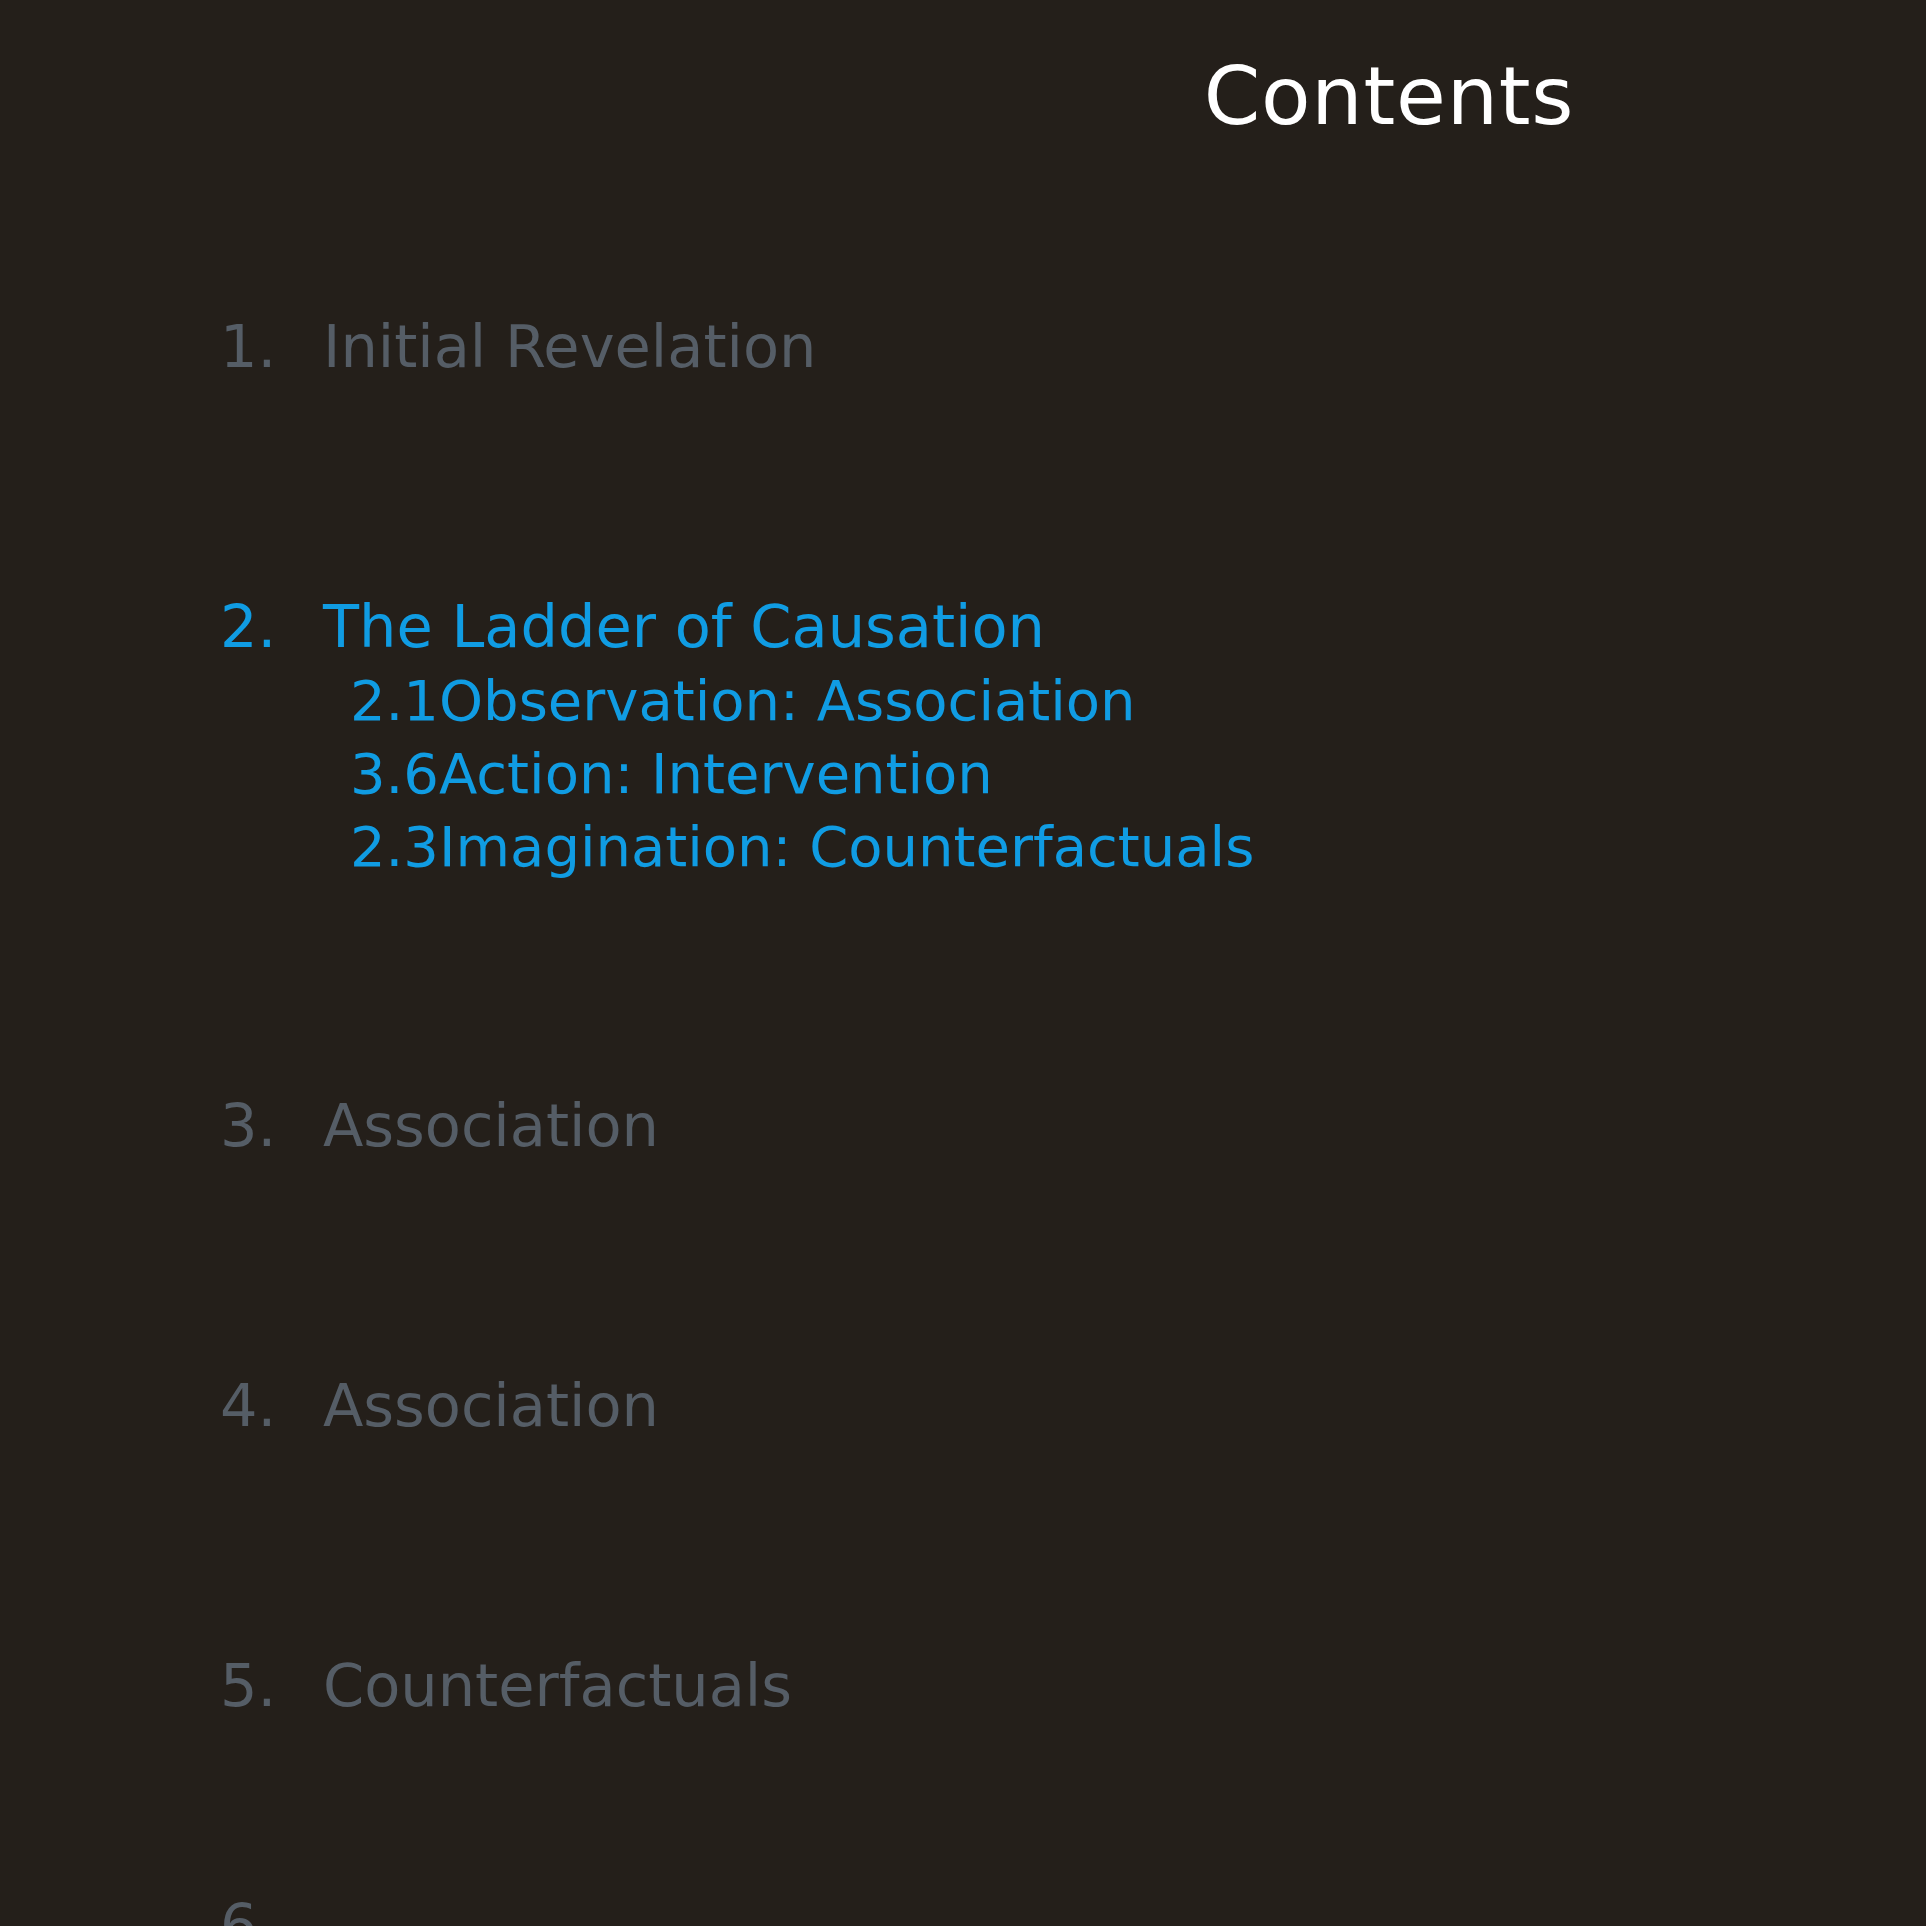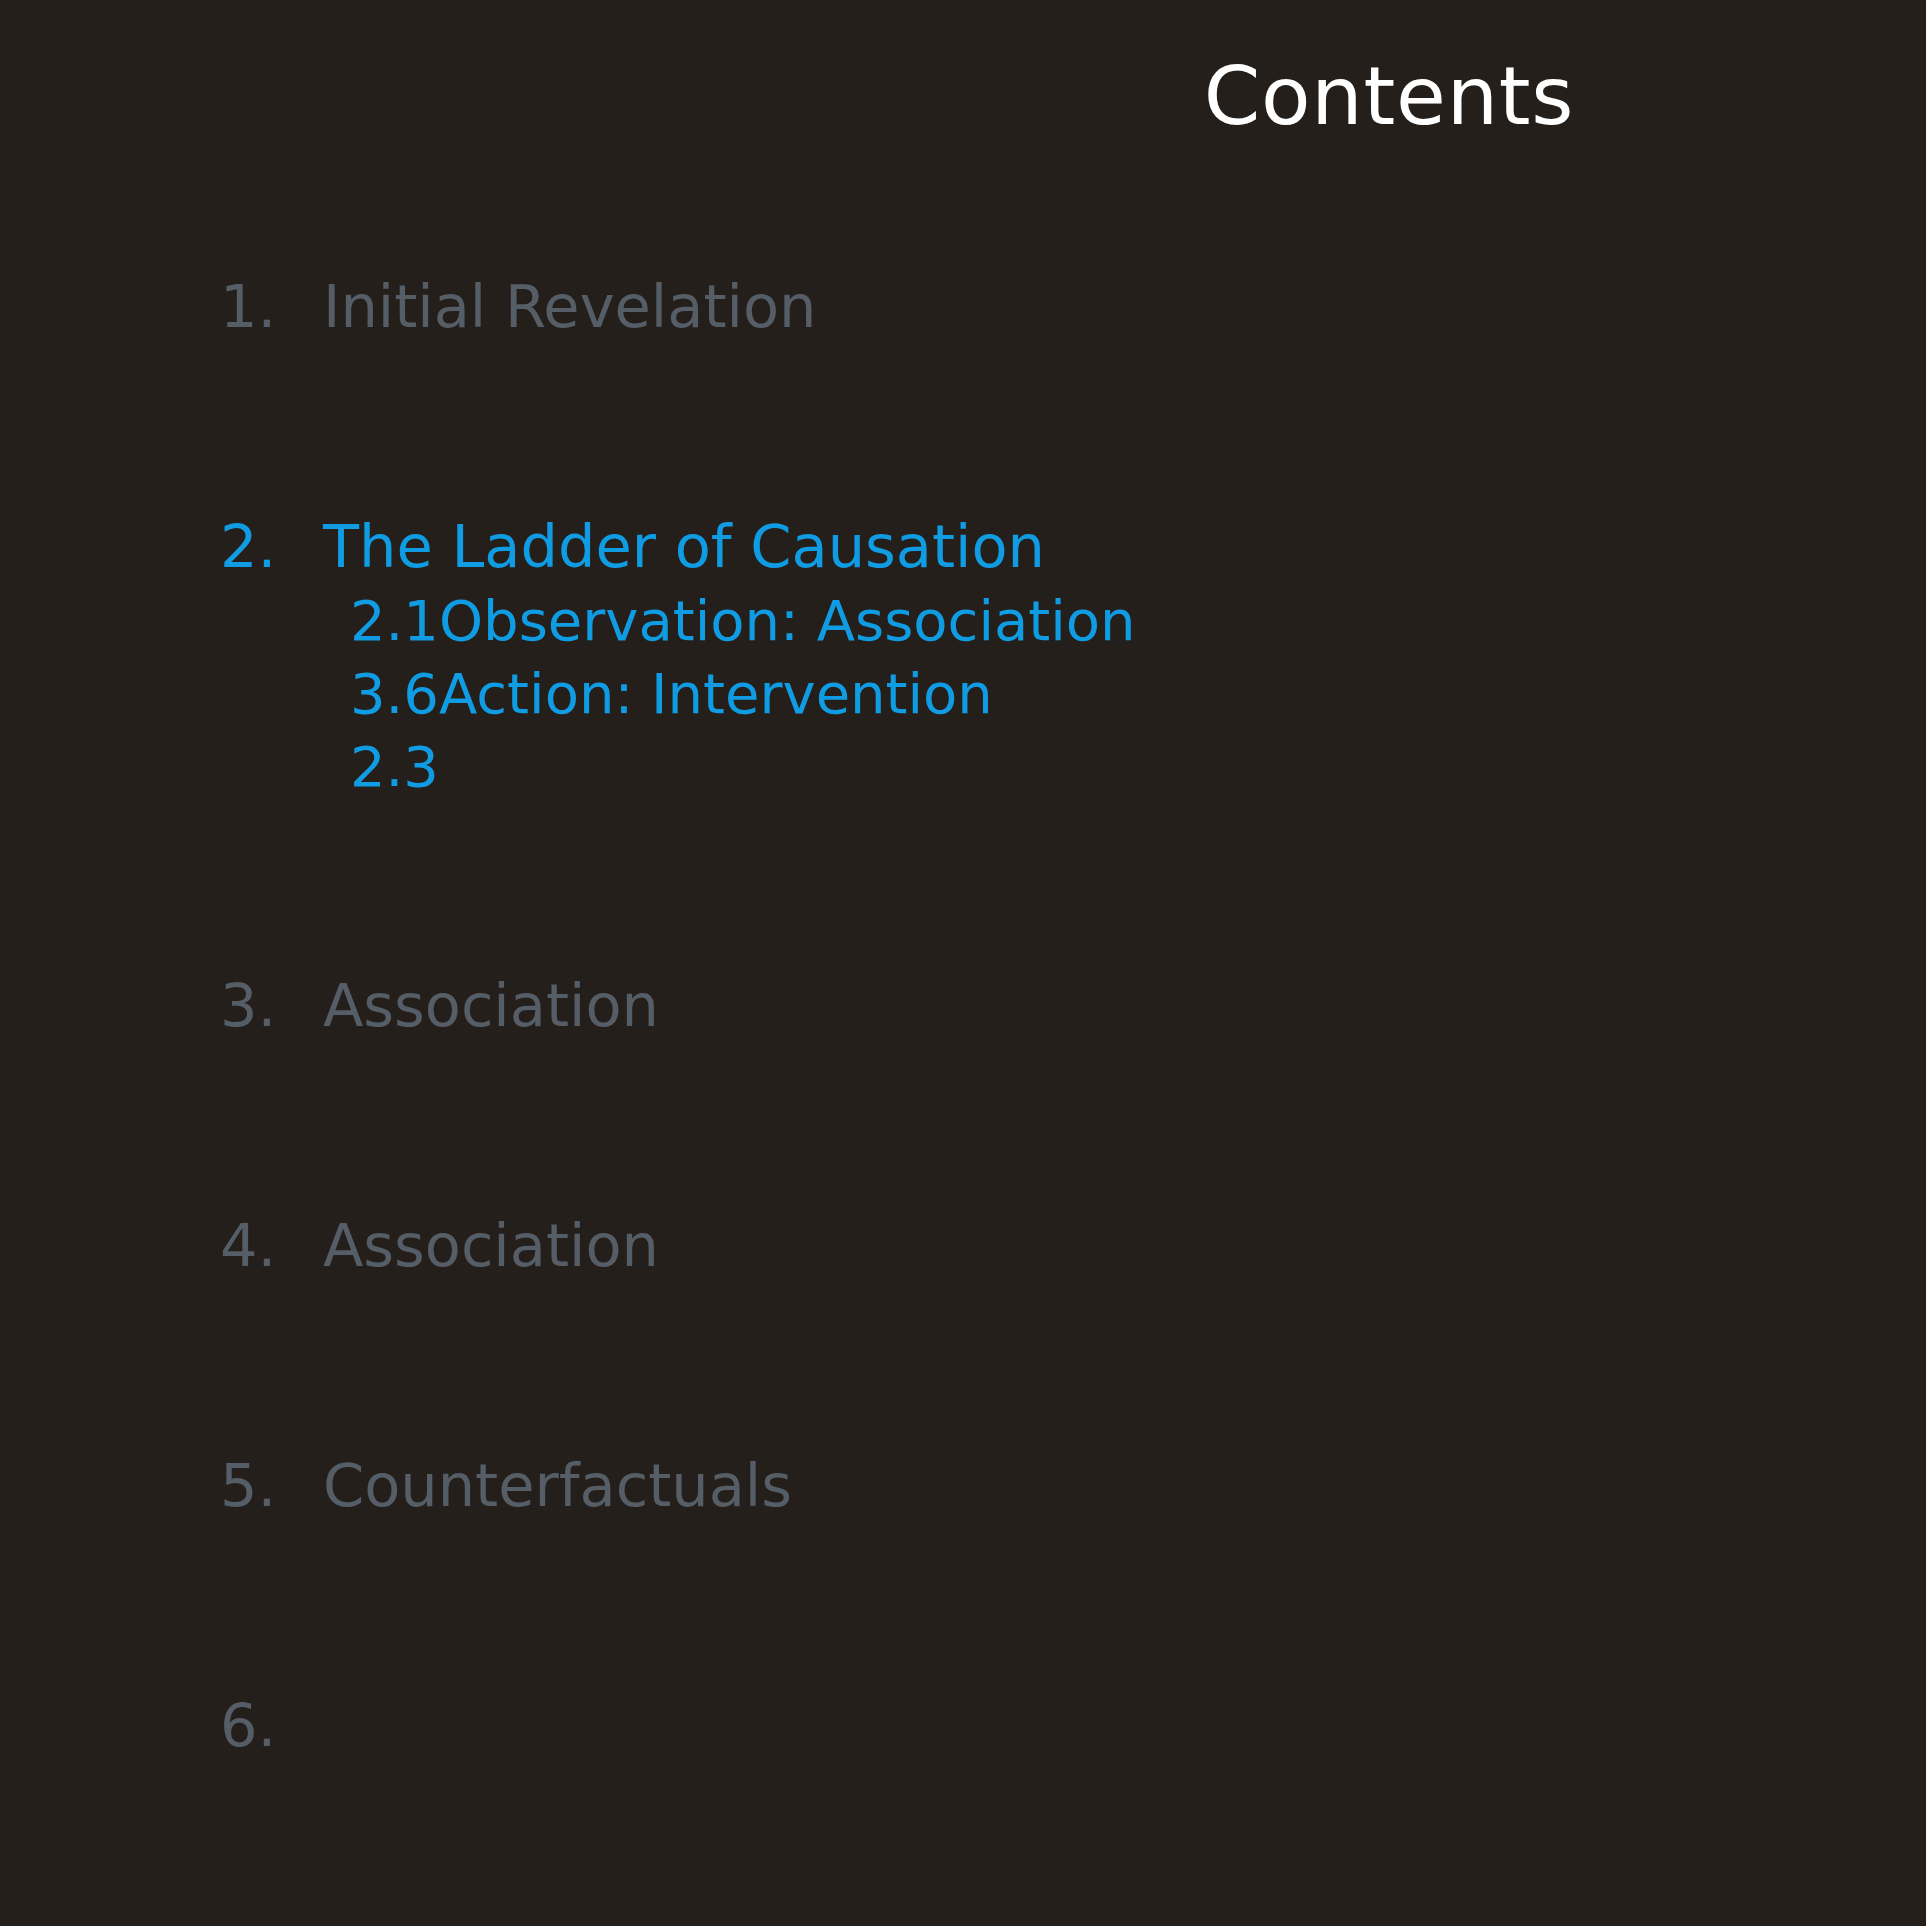--- a/index.html
+++ b/index.html
@@ -59,21 +59,21 @@
   }
 
   .toc-section .num {
     display: inline-block;
     width: 103px;
     text-align: left;
     padding-left: 220px;
     box-sizing: content-box;
   }
 
-  .toc-section .label { display:inline-block; }
+  .toc-section .label { display:inline-block;margin-top:40px; }
 
   .sec-dim  { color: #555d66; }
   .sec-on   { color: #109ce3; }
 
   .toc-sub {
     position: relative;
     display: flex;
     align-items: baseline;
     font-size: 56px;
     line-height: 1.0;
@@ -131,20 +131,21 @@
 
     <div class="toc-sub">
       <span class="num">3.6</span>
       <span class="label">Action:  Intervention</span>
     </div>
 
     <div class="gap-sub"></div>
 
     <div class="toc-sub">
       <span class="num">2.3</span>
+      <span class="label">Imagination:  Counterfactuals</span>
     </div>
 
     <div class="gap-2"></div>
 
     <div class="toc-section sec-dim">
       <span class="num">3.</span>
       <span class="label">Association</span>
     </div>
 
     <div class="gap-3"></div>

